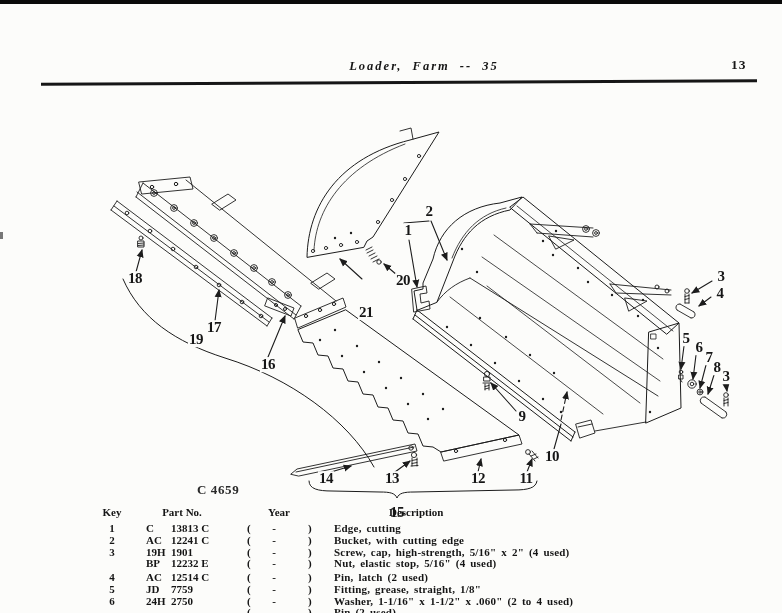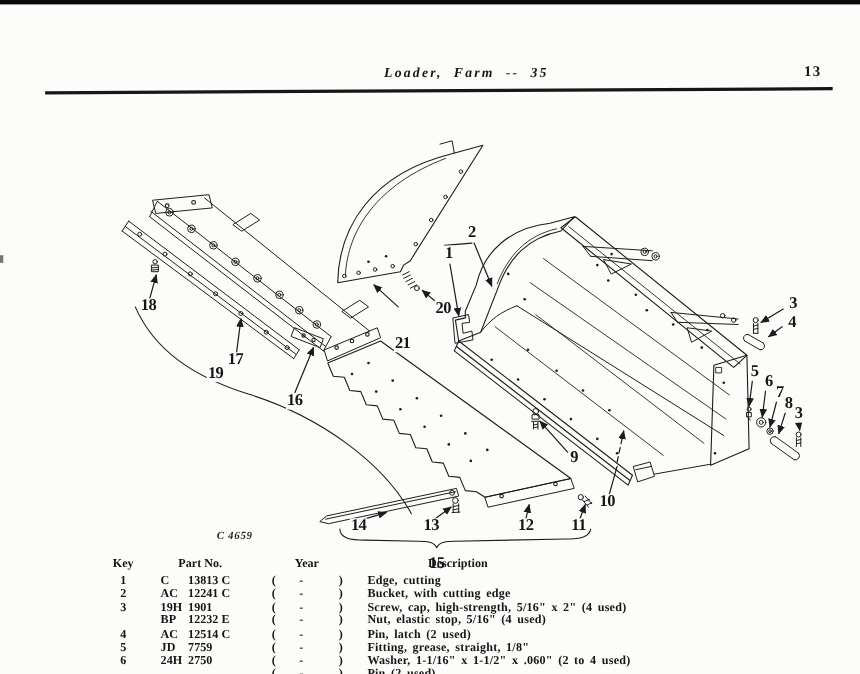--- a/index.html
+++ b/index.html
@@ -12,21 +12,21 @@
   .running-header{
     position:absolute;top:59px;left:424px;transform:translateX(-50%);
     font-weight:bold;font-size:12.5px;letter-spacing:2px;word-spacing:5px;white-space:nowrap;font-style:italic;
   }
   .page-number{position:absolute;top:57px;left:731px;font-weight:bold;font-size:13.5px;letter-spacing:1px;}
   .rule{position:absolute;top:81px;left:41px;width:716px;height:2.6px;background:#161616;transform:rotate(-0.3deg);}
   .page-title{
     position:absolute;top:89px;left:423px;transform:translateX(-50%);
     font-weight:bold;font-size:12.5px;letter-spacing:2.4px;word-spacing:6px;white-space:nowrap;
   }
-  .fig-caption{position:absolute;top:482px;left:197px;font-style:italic;font-weight:bold;font-size:10px;letter-spacing:.6px;color:#2a2a2a;}
+  .fig-caption{position:absolute;top:482px;left:197px;font-weight:bold;font-size:13px;letter-spacing:.6px;color:#2a2a2a;}
   svg.diagram{position:absolute;top:0;left:0;}
   .callout-layer{position:absolute;top:0;left:0;width:782px;height:613px;pointer-events:none;}
   .callout{
     position:absolute;transform:translate(-50%,-52%);
     font-weight:bold;font-size:15px;line-height:1;letter-spacing:-.5px;
     background:#fcfcfa;padding:0 1px;
   }
   .ptable{position:absolute;top:0;left:0;width:782px;height:613px;font-weight:bold;font-size:11px;color:#151515;padding-left:44px;}
   .ptable span{position:absolute;white-space:nowrap;}
   .phead{position:absolute;top:506px;left:0;width:782px;height:13px;}

